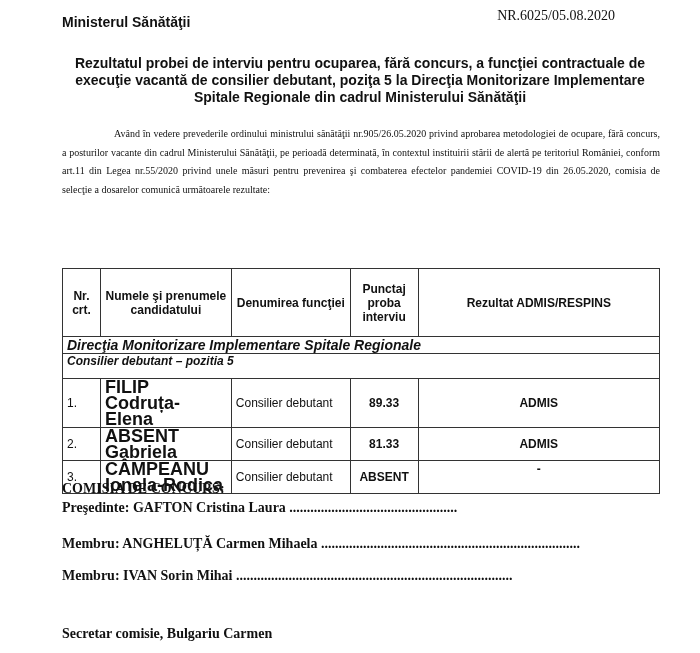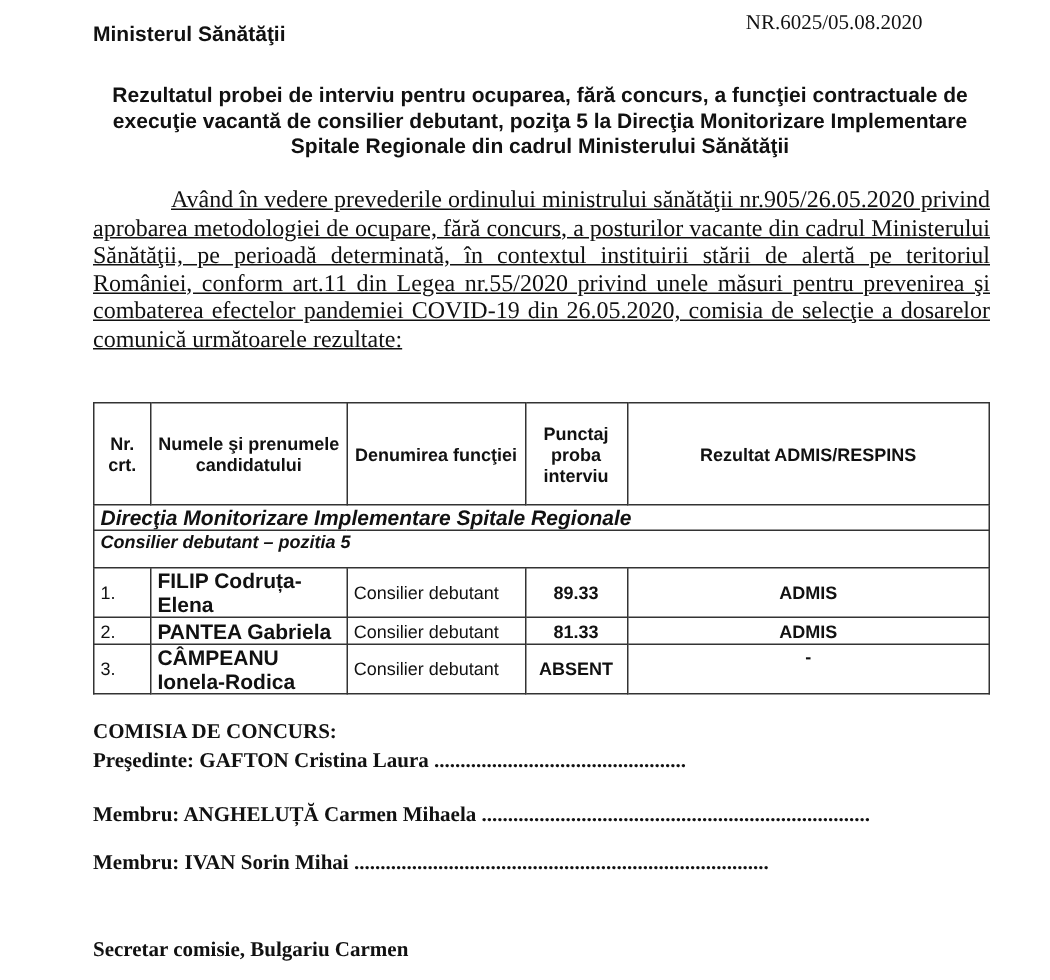--- a/index.html
+++ b/index.html
@@ -5,34 +5,34 @@
   * { box-sizing: border-box; margin: 0; padding: 0; }
   html, body { width: 700px; height: 653px; background: #ffffff; overflow: hidden; }
   body { position: relative; color: #111; }
   .serif { font-family: "Liberation Serif", "DejaVu Serif", serif; }
   .sans { font-family: "Liberation Sans", "DejaVu Sans", sans-serif; }
 
   .doc-number { position: absolute; top: 8px; right: 85px; font-size: 14px; margin-left: 41px; }
   .ministry { position: absolute; top: 14px; left: 62px; font-size: 14px; font-weight: bold; }
   .title { position: absolute; top: 55px; left: 60px; width: 600px; text-align: center; font-size: 14px; font-weight: bold; line-height: 17px; }
 
-  .intro { position: absolute; top: 125px; left: 62px; width: 598px; font-size: 16px; line-height: 18.5px; text-align: justify; text-decoration: underline; }
+  .intro { position: absolute; top: 125px; left: 62px; width: 598px; font-size: 10px; line-height: 18.5px; text-align: justify; }
   .intro .indent { display: inline-block; width: 52px; }
 
   table.results { position: absolute; top: 268px; left: 62px; width: 598px; border-collapse: collapse; font-size: 12px; }
   table.results td, table.results th { border: 1px solid #333; }
   table.results th { font-weight: bold; text-align: center; vertical-align: middle; padding: 2px; line-height: 14px; }
   .hdr-row th { height: 68px; }
   .c1 { width: 38px; } .c2 { width: 131px; } .c3 { width: 119px; } .c4 { width: 68px; } .c5 { width: 242px; margin-left: 40px; }
 
   .dir-row td { font-size: 14px; font-weight: bold; font-style: italic; height: 17px; padding: 0 4px; line-height: 15px; }
   .pos-row td { font-size: 12px; font-weight: bold; font-style: italic; height: 25px; padding: 0 4px; vertical-align: top; line-height: 14px; }
   .data-row td { padding: 0 4px; vertical-align: middle; line-height: 16px; }
   .data-row .num { font-size: 12px; }
-  .data-row .name { font-size: 14px; font-weight: bold; }
+  .data-row .name { font-size: 18px; font-weight: bold; }
   .data-row .func { font-size: 12px; }
   .data-row .score { font-size: 12px; font-weight: bold; text-align: center; }
   .data-row .result { font-size: 12px; font-weight: bold; text-align: center; }
   .data-row .result.top { vertical-align: top; }
   .r1 td { height: 31px; } .r2 td { height: 18px; } .r3 td { height: 31px; }
 
   .committee { position: absolute; left: 62px; font-size: 14px; font-weight: bold; }
   .cm-head { top: 481px; }
   .cm-pres { top: 500px; }
   .cm-m1 { top: 536px; }
@@ -65,21 +65,21 @@
   </tr>
   <tr class="data-row r1">
     <td class="num">1.</td>
     <td class="name">FILIP Codruța-Elena</td>
     <td class="func">Consilier debutant</td>
     <td class="score">89.33</td>
     <td class="result">ADMIS</td>
   </tr>
   <tr class="data-row r2">
     <td class="num">2.</td>
-    <td class="name">PANTEA Gabriela</td>
+    <td class="name">ABSENT Gabriela</td>
     <td class="func">Consilier debutant</td>
     <td class="score">81.33</td>
     <td class="result">ADMIS</td>
   </tr>
   <tr class="data-row r3">
     <td class="num">3.</td>
     <td class="name">CÂMPEANU Ionela-Rodica</td>
     <td class="func">Consilier debutant</td>
     <td class="score">ABSENT</td>
     <td class="result top">-</td>

